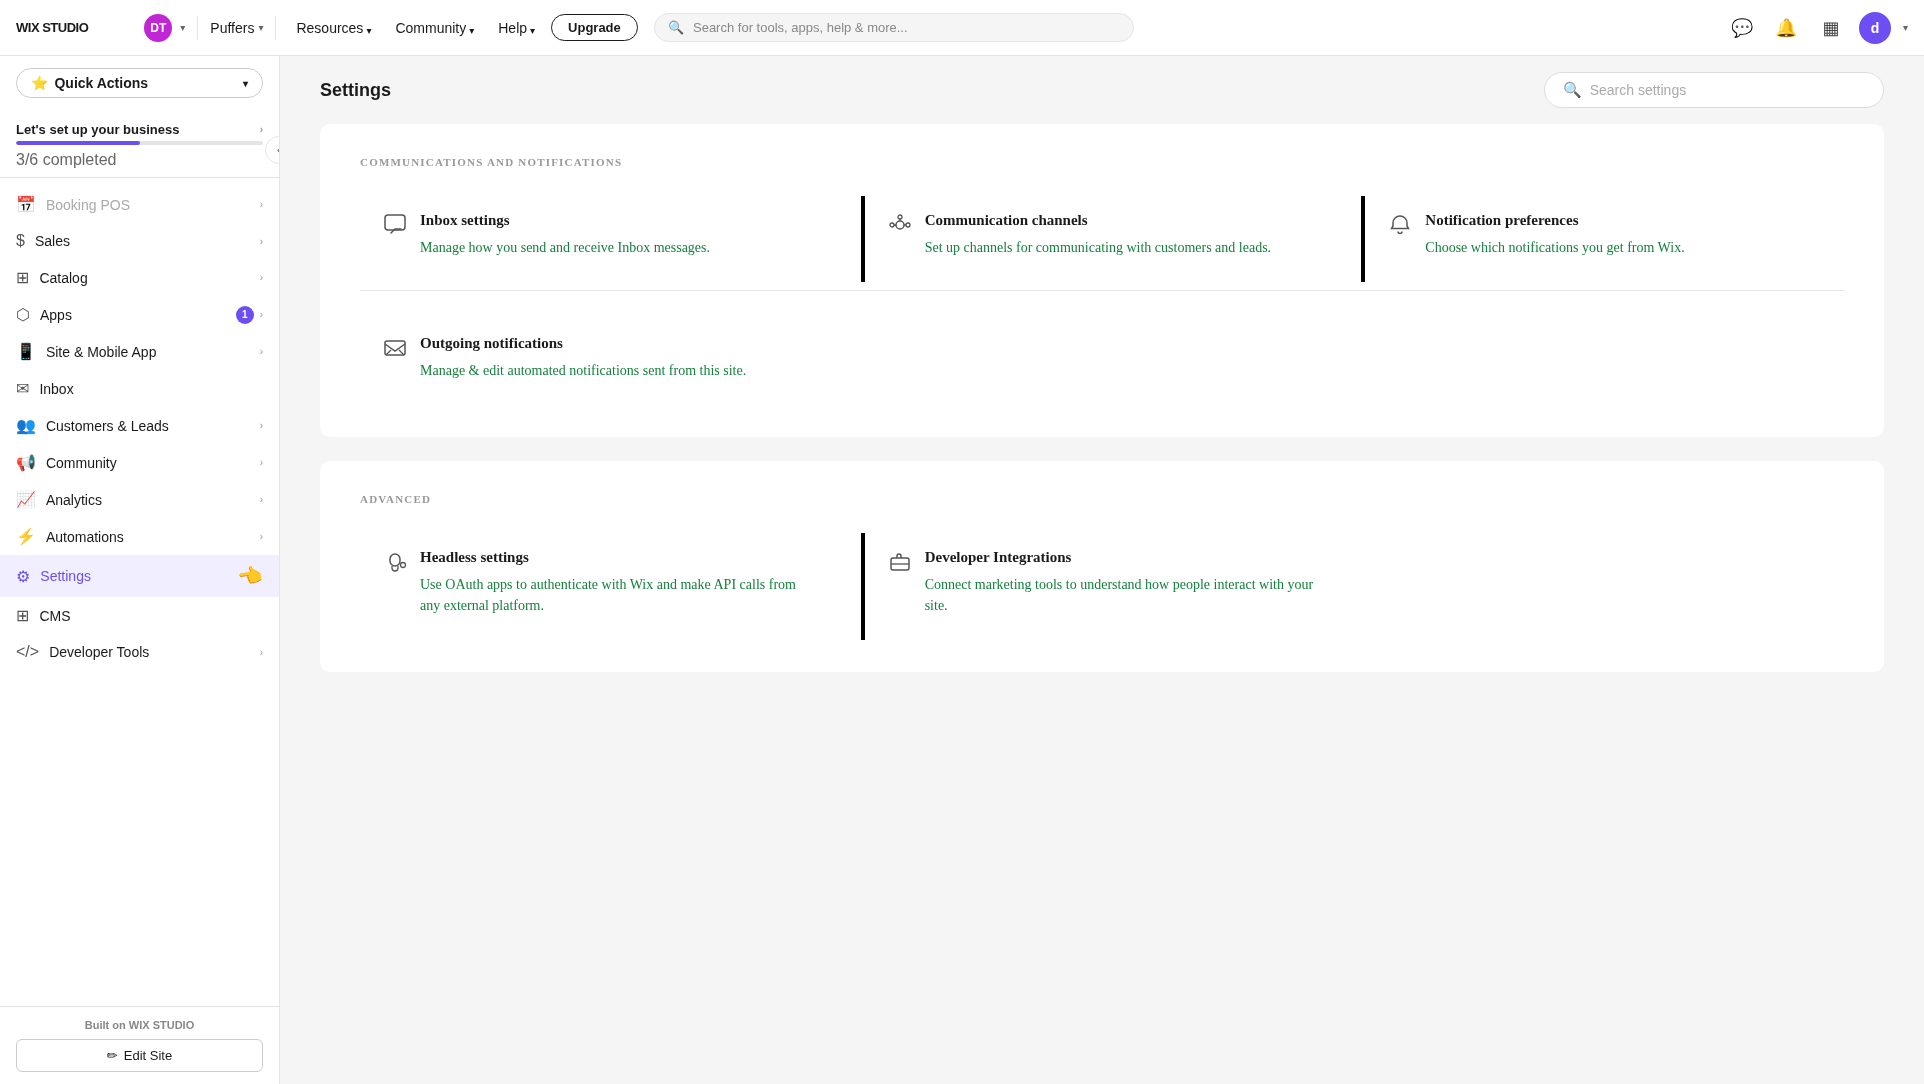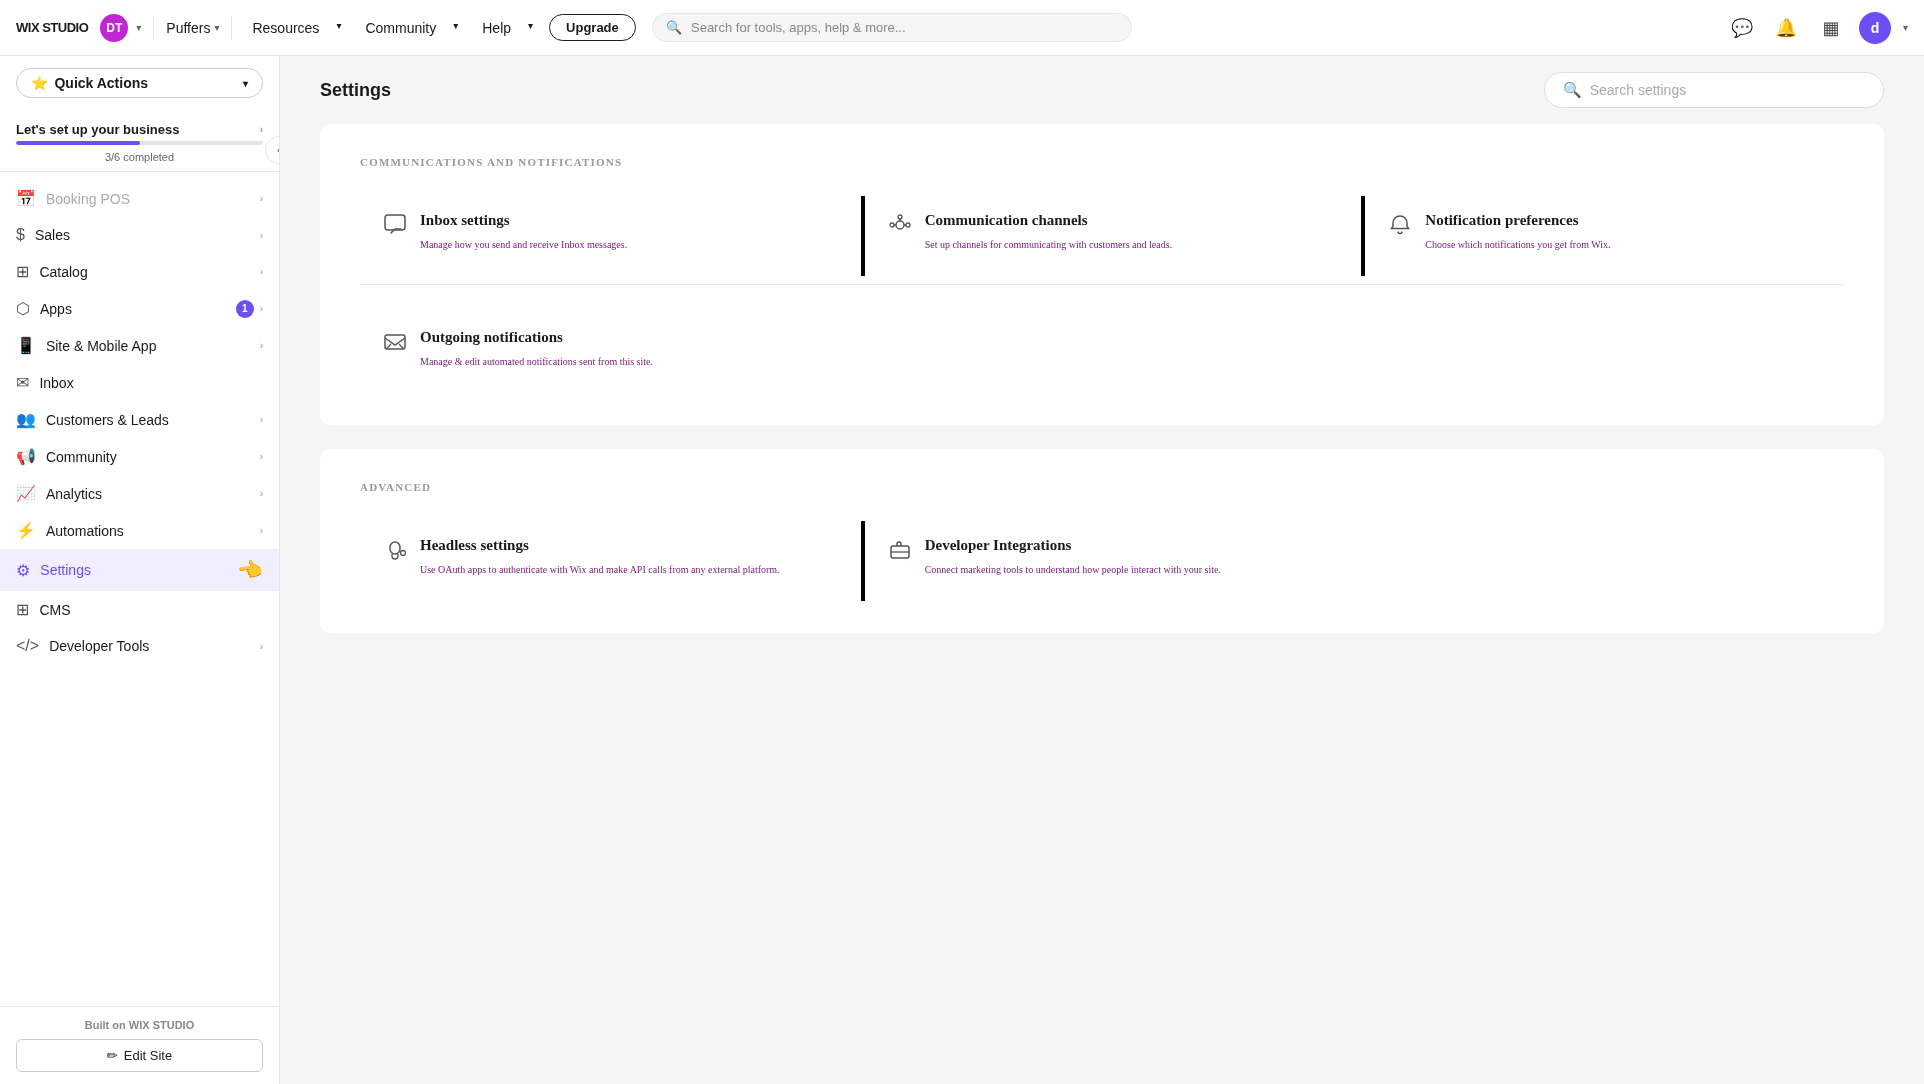--- a/index.html
+++ b/index.html
@@ -7,26 +7,26 @@
 
     
     .topnav {
       display: flex; align-items: center; height: 56px;
       background: #fff; border-bottom: 1px solid #e5e5e5;
       padding: 0 16px; gap: 8px; position: fixed; top: 0; left: 0; right: 0; z-index: 100;
     }
     .topnav-logo { display: flex; align-items: center; gap: 4px; font-weight: 700; font-size: 14px; color: #1a1a1a; margin-right: 4px; }
     .avatar-dt {
       width: 28px; height: 28px; border-radius: 50%; background: #c026d3;
-      color: #fff; font-size: 12px; font-weight: 700; display: flex; align-items: center; justify-content: center;
+      color: #fff; font-size: 12px; font-weight: 700; display: flex; align-items: center; justify-content: center; margin-left: 44px;
     }
     .topnav-site { display: flex; align-items: center; gap: 4px; font-size: 14px; font-weight: 500; color: #1a1a1a; cursor: pointer; }
     .topnav-chevron { font-size: 10px; color: #666; }
     .topnav-divider { width: 1px; height: 24px; background: #e5e5e5; margin: 0 4px; }
-    .topnav-link { display: flex; align-items: flex-start; gap: 17px; font-size: 14px; color: #1a1a1a; cursor: pointer; padding: 4px 8px; border-radius: 4px; }
+    .topnav-link { display: flex; align-items: flex-end; gap: 3px; font-size: 14px; color: #1a1a1a; cursor: pointer; padding: 4px 8px; border-radius: 4px; }
     .topnav-search {
       flex: 1; max-width: 480px; margin-left: 8px;
       display: flex; align-items: center; gap: 8px;
       background: #f5f5f5; border: 1px solid #e5e5e5; border-radius: 20px;
       padding: 6px 14px; font-size: 13px; color: #888;
     }
     .topnav-right { margin-left: auto; display: flex; align-items: center; gap: 12px; }
     .topnav-icon-btn { width: 32px; height: 32px; display: flex; align-items: center; justify-content: center; cursor: pointer; color: #444; font-size: 18px; border-radius: 4px; }
     .upgrade-btn {
       border: 1.5px solid #1a1a1a; background: transparent; border-radius: 20px;
@@ -46,21 +46,21 @@
     .sidebar-top { padding: 12px 16px; }
     .quick-actions-btn {
       display: flex; align-items: center; gap: 6px; background: #fff; border: 1.5px solid #ccc;
       border-radius: 20px; padding: 6px 14px; font-size: 14px; font-weight: 600; cursor: pointer;
       color: #1a1a1a; width: 100%;
     }
     .setup-bar { padding: 12px 16px 8px; border-bottom: 1px solid #e5e5e5; }
     .setup-title { display: flex; align-items: center; justify-content: space-between; font-size: 13px; font-weight: 700; color: #1a1a1a; margin-bottom: 4px; }
     .setup-progress-bar { height: 4px; background: #e5e5e5; border-radius: 2px; overflow: hidden; margin-bottom: 6px; }
     .setup-progress-fill { height: 100%; background: #6c4ef2; border-radius: 2px; }
-    .setup-status { font-size: 11px; color: #666; text-align: center; }
+    .setup-status { font-size: 16px; color: #666; }
     .sidebar-collapse { position: absolute; right: -14px; top: 80px; width: 28px; height: 28px; background: #fff; border: 1px solid #e5e5e5; border-radius: 50%; display: flex; align-items: center; justify-content: center; cursor: pointer; font-size: 12px; color: #666; z-index: 10; }
     .sidebar-nav { flex: 1; padding: 8px 0; }
     .nav-item {
       display: flex; align-items: center; justify-content: space-between;
       padding: 9px 16px; cursor: pointer; color: #1a1a1a; font-size: 14px;
       border-radius: 0; transition: background 0.15s;
     }
     .nav-item.active { background: #f0eeff; color: #6c4ef2; }
     .nav-item-left { display: flex; align-items: center; gap: 10px; }
     .nav-icon { font-size: 16px; color: #555; }
@@ -87,21 +87,21 @@
     }
     .search-settings-icon { color: #888; font-size: 15px; }
     .settings-body { padding: 0 40px 40px; }
     .section { background: #fff; border-radius: 10px; padding: 32px 40px; margin-bottom: 24px; font-family: Liberation Serif, serif; }
     .section-label { font-size: 11px; font-weight: 700; letter-spacing: 1.2px; color: #999; text-transform: uppercase; margin-bottom: 28px; }
     .card { padding: 16px 24px 24px; position: relative; }
     .card + .card { border-left: 4px solid #000000; }
     .card-top { display: flex; align-items: flex-start; gap: 14px; }
     .card-icon { font-size: 20px; color: #555; margin-top: 2px; flex-shrink: 0; }
     .card-title { font-size: 15px; font-weight: 700; color: #1a1a1a; margin-bottom: 8px; cursor: pointer; }
-    .card-desc { font-size: 10px; color: #701a75; line-height: 1.5; }
+    .card-desc { font-size: 14px; color: #15803d; line-height: 1.5; }
     .cards-grid-row { display: grid; grid-template-columns: repeat(3, 1fr); gap: 18px; }
     .cards-grid-row .card:first-child { border-left: none; }
     .section-divider { border: none; border-top: 1px solid #e5e5e5; margin: 8px 0 28px; }
   </style>
 </head>
 <body>
 
 <nav class="topnav">
   <div class="topnav-logo">
     <span style="font-size:13px;font-weight:900;letter-spacing:-0.5px;">WIX STUDIO</span>

